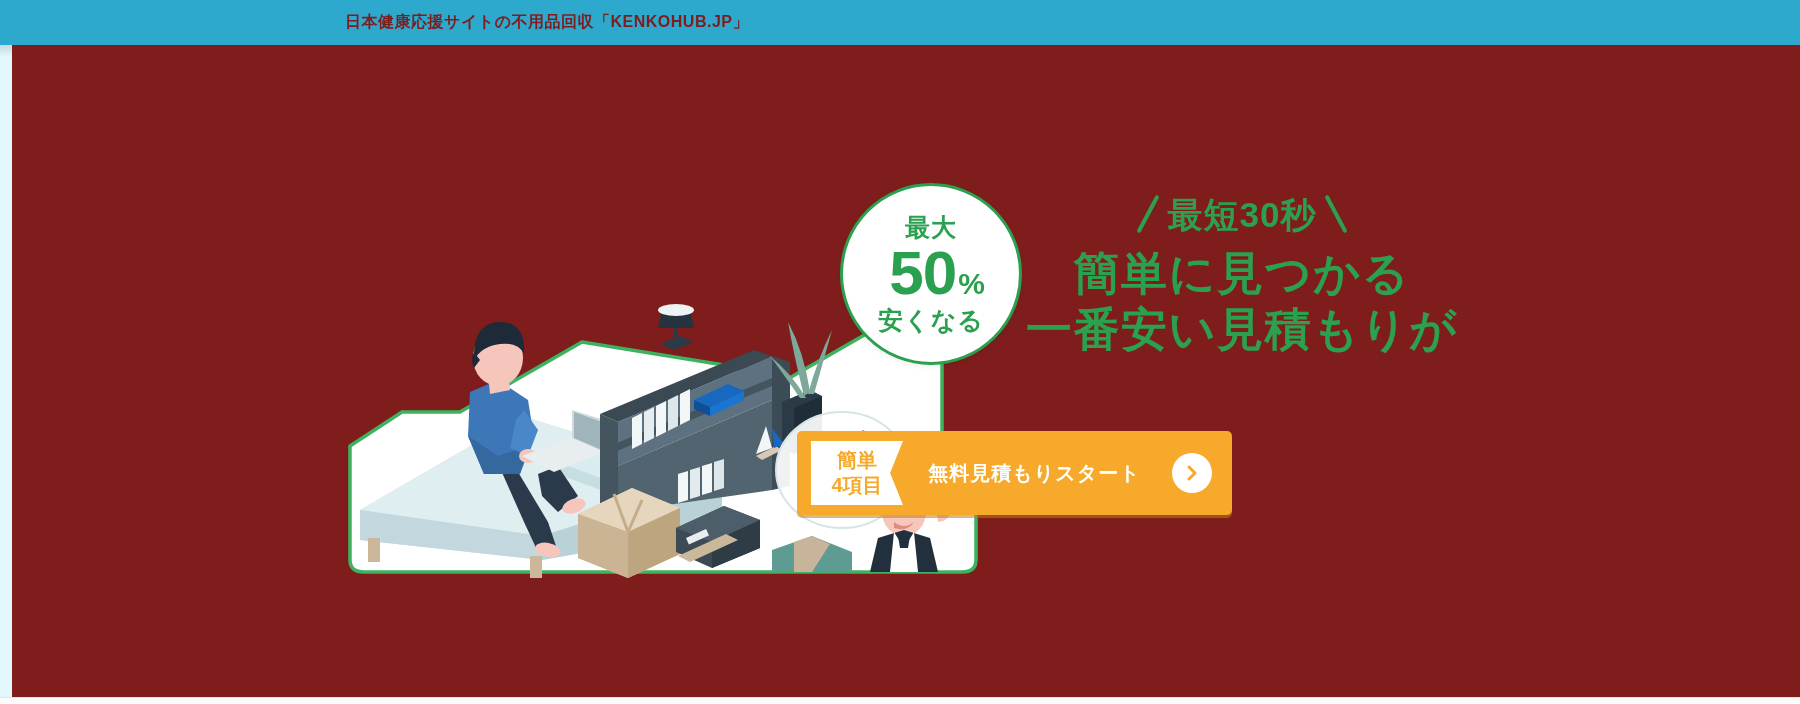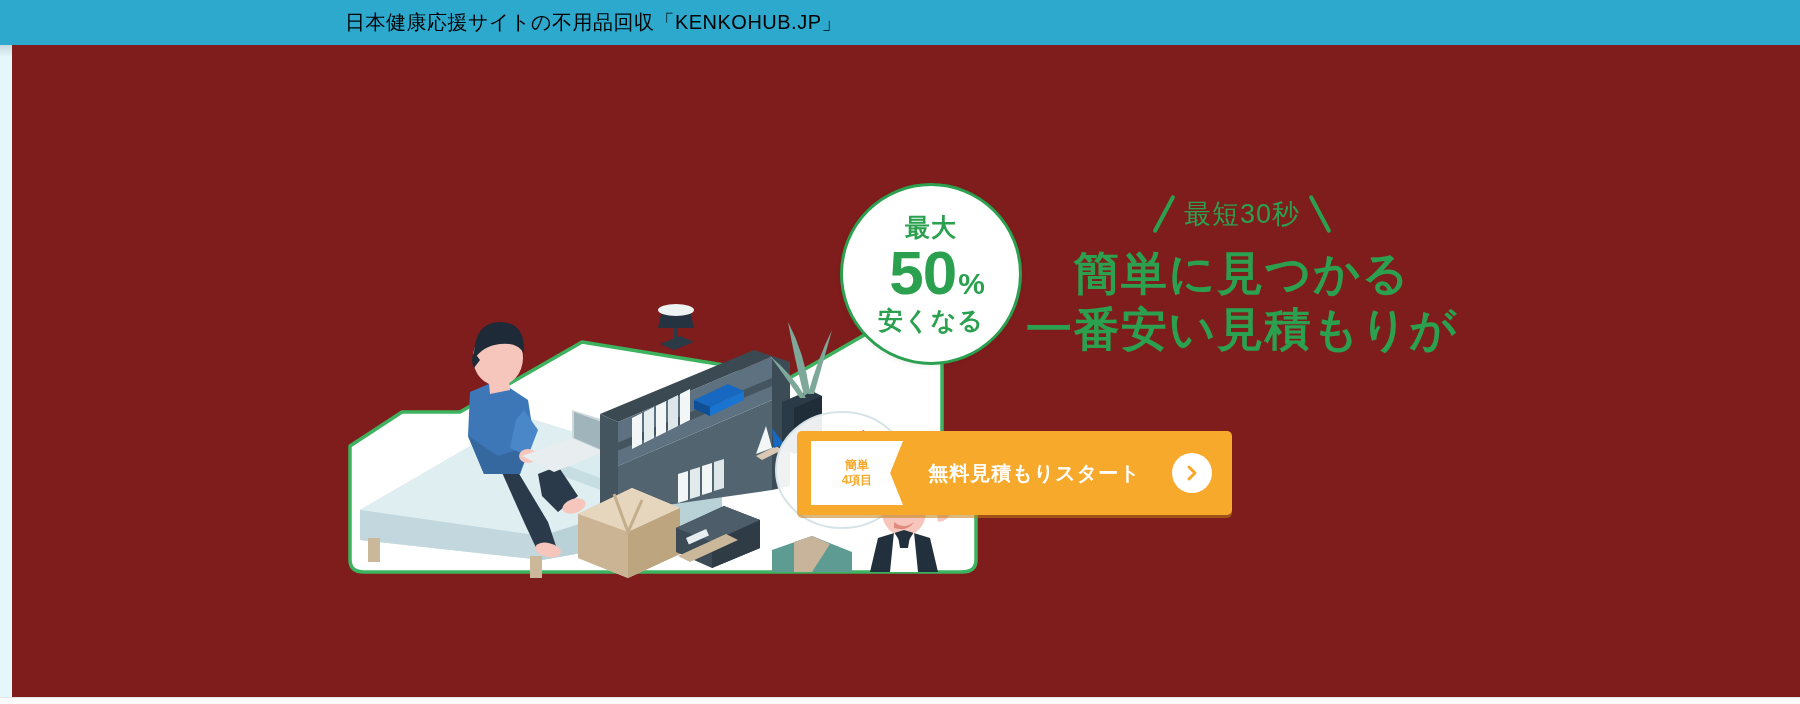--- a/index.html
+++ b/index.html
@@ -15,23 +15,23 @@
   }
 
   
   .site-header{
     position:absolute; left:0; top:0; width:1800px; height:45px;
     background:#2ca9cd;
     display:flex; align-items:center;
   }
   .site-header .title{
     margin-left:345px;
-    color:#000000;
-    font-size:20px;
-    font-weight:normal;
+    color:#7f1d1d;
+    font-size:16px;
+    font-weight:bold;
     letter-spacing:.5px;
     white-space:nowrap;
   }
   .header-shadow{
     position:absolute; left:0; top:45px; width:1800px; height:12px;
     background:linear-gradient(to bottom, rgba(120,140,150,.28), rgba(120,140,150,0));
     pointer-events:none;
   }
 
   
@@ -87,21 +87,21 @@
     display:flex; align-items:center; justify-content:center;
     gap:18px; margin-bottom:10px;
   }
   .kicker .slash{
     display:inline-block; width:4px; height:42px; background:#2ba14f;
     border-radius:2px;
   }
   .kicker .slash.left{ transform:rotate(28deg); }
   .kicker .slash.right{ transform:rotate(-28deg); }
   .kicker .ktext{
-    font-size:27px; font-weight:normal; letter-spacing:1px; line-height:1;
+    font-size:35px; font-weight:bold; letter-spacing:1px; line-height:1;
   }
   .hl-line{
     font-size:46px; font-weight:bold; line-height:1.22;
     letter-spacing:1.5px; white-space:nowrap;
   }
 
   
   .cta{
     position:absolute; left:785px; top:386px;
     width:435px; height:84px;
@@ -113,21 +113,21 @@
     cursor:pointer;
   }
   .cta-tag{
     position:relative;
     margin-left:14px;
     width:92px; height:64px;
     background:#ffffff;
     color:#f6a92b;
     display:flex; flex-direction:column;
     align-items:center; justify-content:center;
-    font-size:12px; font-weight:bold; line-height:1.25;
+    font-size:20px; font-weight:bold; line-height:1.25;
     clip-path:polygon(0 0, 100% 0, 86% 50%, 100% 100%, 0 100%);
   }
   .cta-label{
     flex:1; text-align:center;
     color:#ffffff; font-size:20px; font-weight:bold;
     letter-spacing:1px; white-space:nowrap;
     margin-left:-6px;
   }
   .cta-arrow{
     width:40px; height:40px; margin-right:20px;

